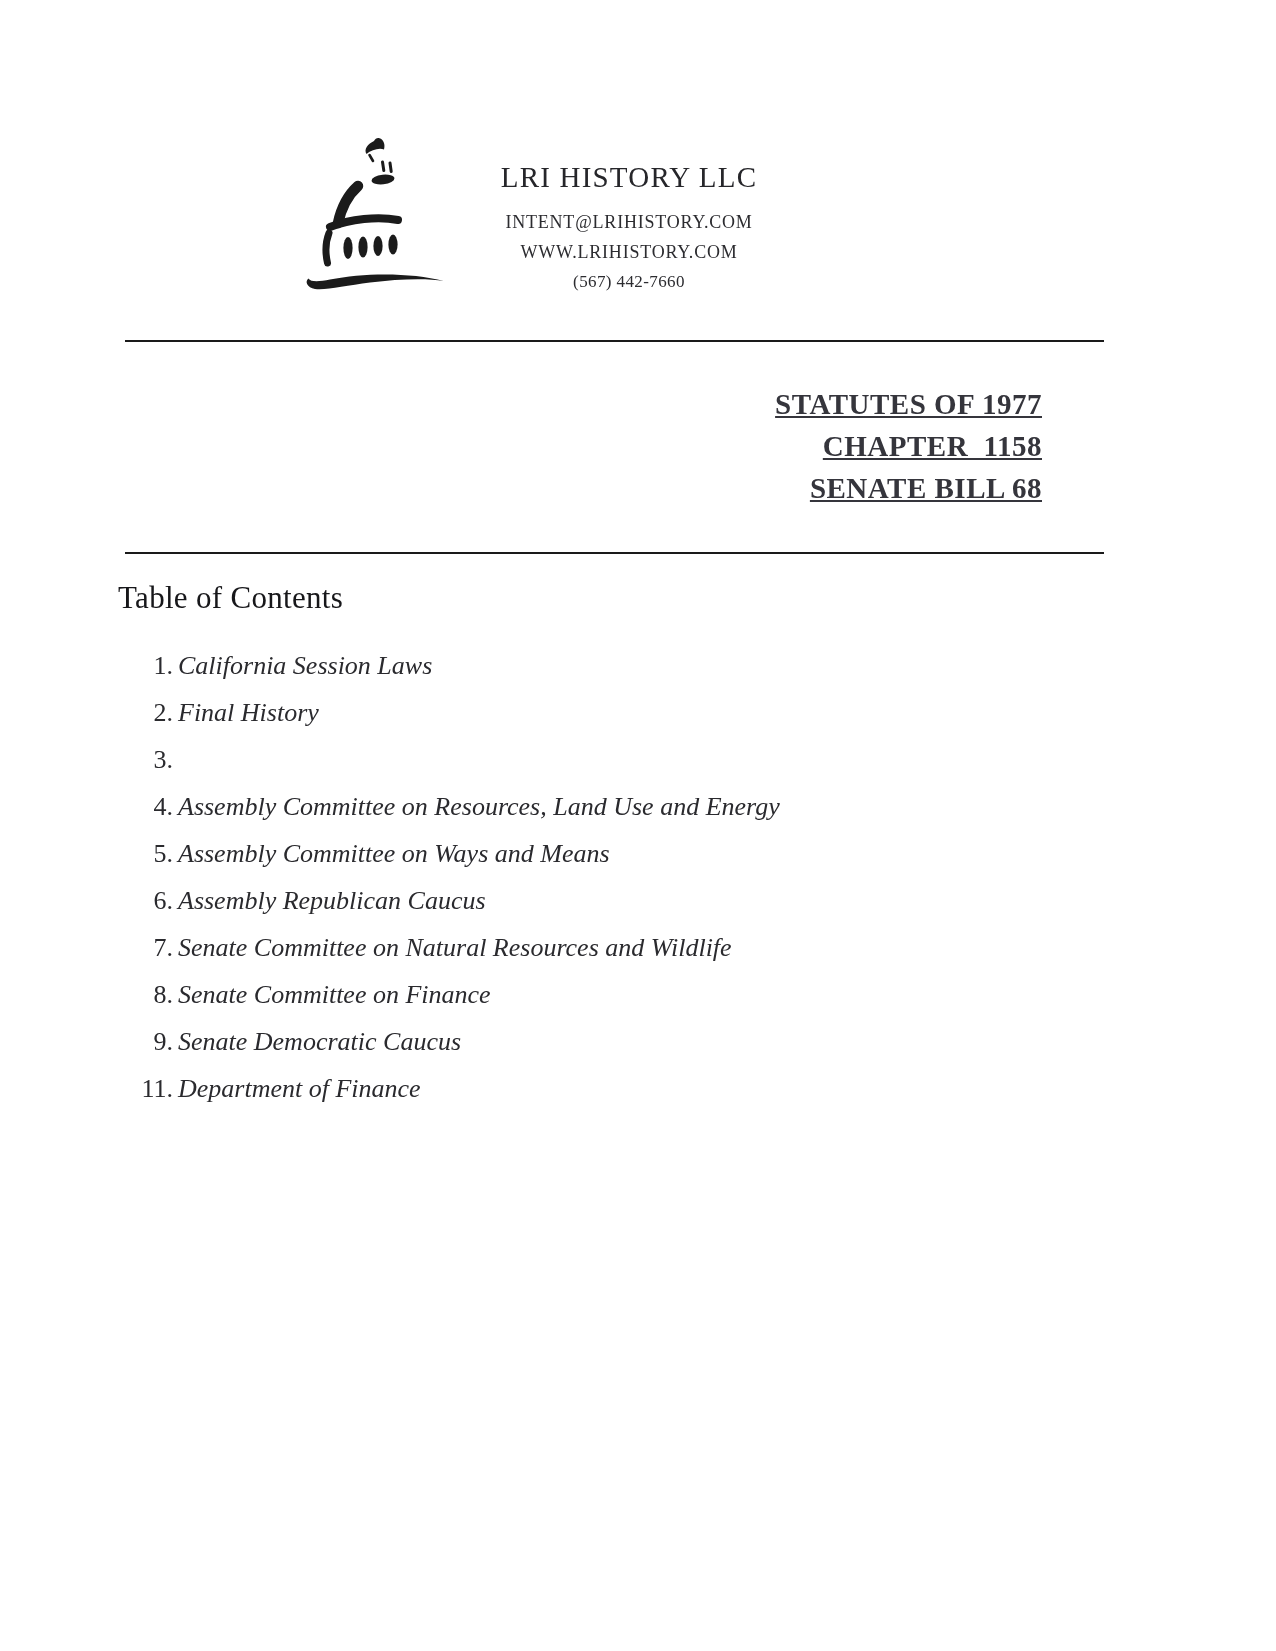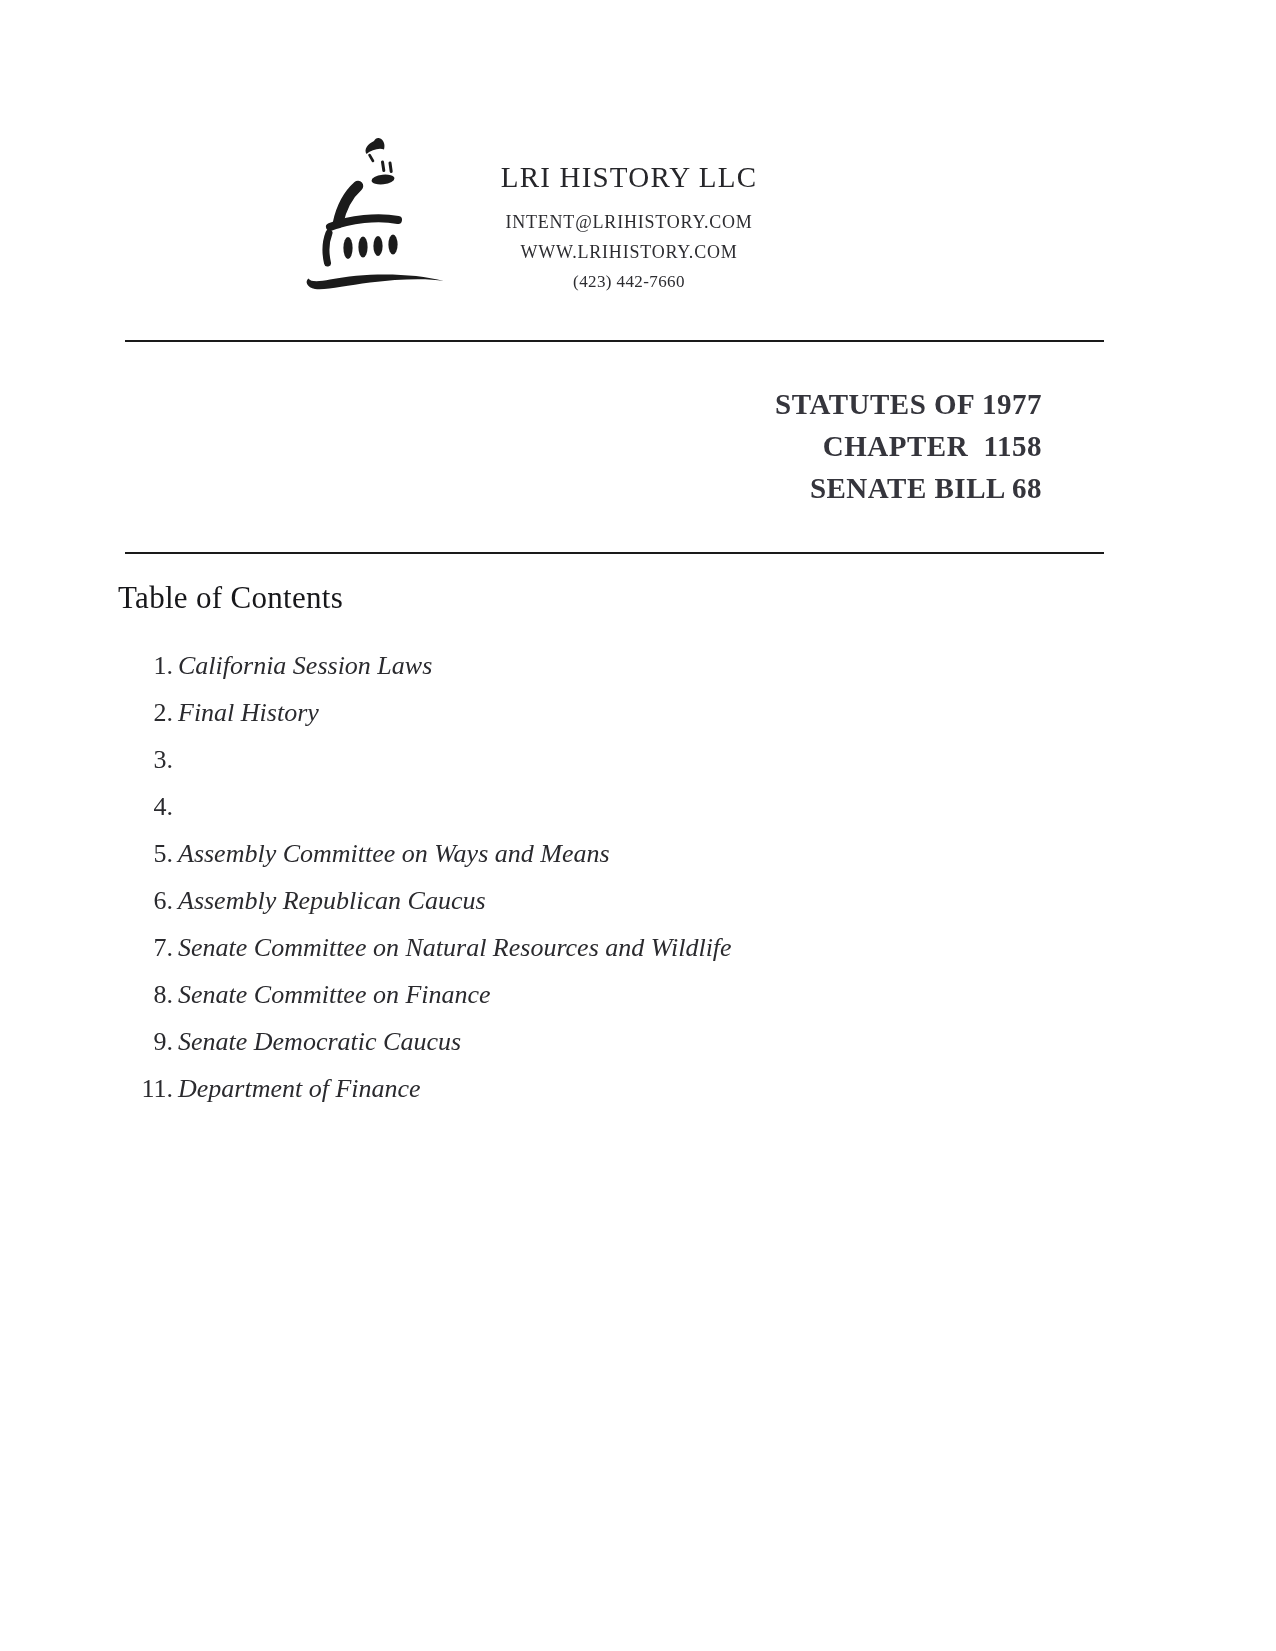--- a/index.html
+++ b/index.html
@@ -48,20 +48,21 @@
   .rule-top{top:340px;}
   .rule-bottom{top:552px;}
 
   
   .doc-id{
     position:absolute;top:383px;right:234px;
     text-align:right;font-weight:bold;
     font-size:29px;line-height:42px;
     letter-spacing:0.5px;
     color:var(--doc-heading);
+    text-decoration:underline;
   }
   .doc-id-line{white-space:pre;}
 
   
   .toc-title{
     position:absolute;left:118px;top:580px;
     margin:0;font-size:31px;font-weight:normal;
     letter-spacing:0.3px;color:#17171a;
   }
   .toc-list{
@@ -105,21 +106,21 @@
         <ellipse cx="84" cy="112" rx="4.6" ry="10" fill="#1b1b1b"></ellipse>
         <ellipse cx="99" cy="110.5" rx="4.6" ry="10" fill="#1b1b1b"></ellipse>
 
         <path d="M150,147 C118,138.5 70,138.5 36,145.5 C26,147.5 17,148.5 14.5,144.5 C10.5,147.5 13,153.5 21,155 C32,156.5 52,151.5 76,148.5 C104,145 132,144 150,147 Z" fill="#1b1b1b"></path>
       </svg>
     </div>
     <div class="letterhead-text">
       <div class="company">LRI HISTORY LLC</div>
       <div class="contact">INTENT@LRIHISTORY.COM</div>
       <div class="contact">WWW.LRIHISTORY.COM</div>
-      <div class="contact phone">(423) 442-7660</div>
+      <div class="contact phone">(567) 442-7660</div>
     </div>
   </header>
 
   <hr class="rule rule-top">
 
   <section class="doc-id">
     <div class="doc-id-line">STATUTES OF 1977</div>
     <div class="doc-id-line">CHAPTER  1158</div>
     <div class="doc-id-line">SENATE BILL 68</div>
   </section>
@@ -138,20 +139,21 @@
     <span class="toc-num">2.</span>
     <span class="toc-label">Final History</span>
   </li>
 
   <li class="toc-row">
     <span class="toc-num">3.</span>
   </li>
 
   <li class="toc-row">
     <span class="toc-num">4.</span>
+    <span class="toc-label">Assembly Committee on Resources, Land Use and Energy</span>
   </li>
 
   <li class="toc-row">
     <span class="toc-num">5.</span>
     <span class="toc-label">Assembly Committee on Ways and Means</span>
   </li>
 
   <li class="toc-row">
     <span class="toc-num">6.</span>
     <span class="toc-label">Assembly Republican Caucus</span>

